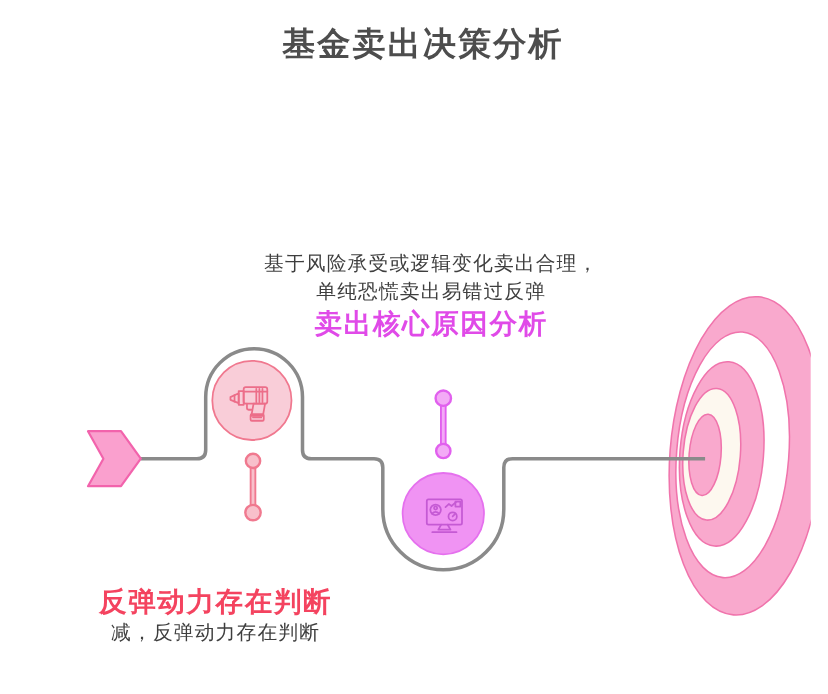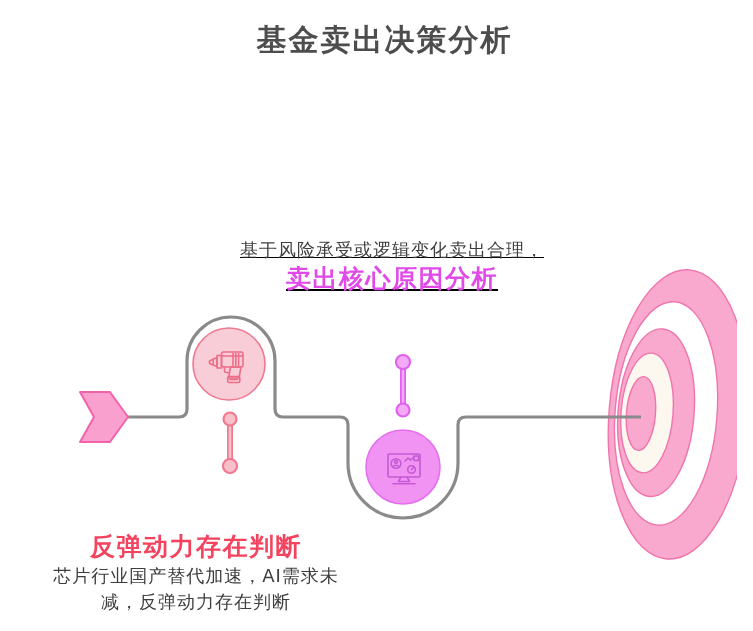--- a/index.html
+++ b/index.html
@@ -5,47 +5,47 @@
   html,body{margin:0;padding:0;background:#ffffff;}
   .canvas{
     position:relative;width:737px;height:631px;background:#ffffff;overflow:hidden;
     font-family:"DejaVu Sans","Liberation Sans",sans-serif;
   }
   .page-title{
     position:absolute;top:20px;left:8px;width:753px;text-align:center;
     font-size:30px;font-weight:700;color:#4d4d4d;letter-spacing:2px;
   }
   .ann{position:absolute;text-align:center;}
-  .ann-top{top:237px;left:212px;width:360px;text-decoration:underline;}
+  .ann-top{top:227px;left:212px;width:360px;}
   .ann-bottom{top:515px;left:16px;width:360px;}
   .body-line{
     font-size:18px;line-height:26px;color:#3e3e3e;letter-spacing:1px;
   }
   .ann-heading{
     font-size:25px;font-weight:700;letter-spacing:1.5px;line-height:32px;
   }
   .heading-magenta{color:#e04ae8;}
   .heading-pink{color:#f4435f;margin-top:16px;}
   .flow-svg{position:absolute;top:0;left:0;}
 </style>
 </head>
 <body>
 
 <div class="canvas">
 
   <div class="page-title">基金卖出决策分析</div>
 
   <div class="ann ann-top">
     <div class="body-line">基于风险承受或逻辑变化卖出合理，</div>
+    <div class="body-line">单纯恐慌卖出易错过反弹</div>
     <div class="ann-heading heading-magenta">卖出核心原因分析</div>
   </div>
 
   <div class="ann ann-bottom">
     <div class="ann-heading heading-pink">反弹动力存在判断</div>
-    <div class="body-line">芯片行业国产替代加速，AI需求未</div>
     <div class="body-line">减，反弹动力存在判断</div>
   </div>
 
   <svg class="flow-svg" width="753" height="631" viewBox="0 0 753 631">
 
     <g transform="rotate(4.5 660 414)" stroke="#f074ac" stroke-width="1.4">
       <ellipse cx="678" cy="413" rx="69" ry="145" fill="#f9a9cd"></ellipse>
       <ellipse cx="666" cy="413" rx="51" ry="112" fill="#ffffff"></ellipse>
       <ellipse cx="656" cy="413" rx="38" ry="84" fill="#f9a9cd"></ellipse>
       <ellipse cx="647" cy="414" rx="26" ry="60" fill="#fdf8ef"></ellipse>

